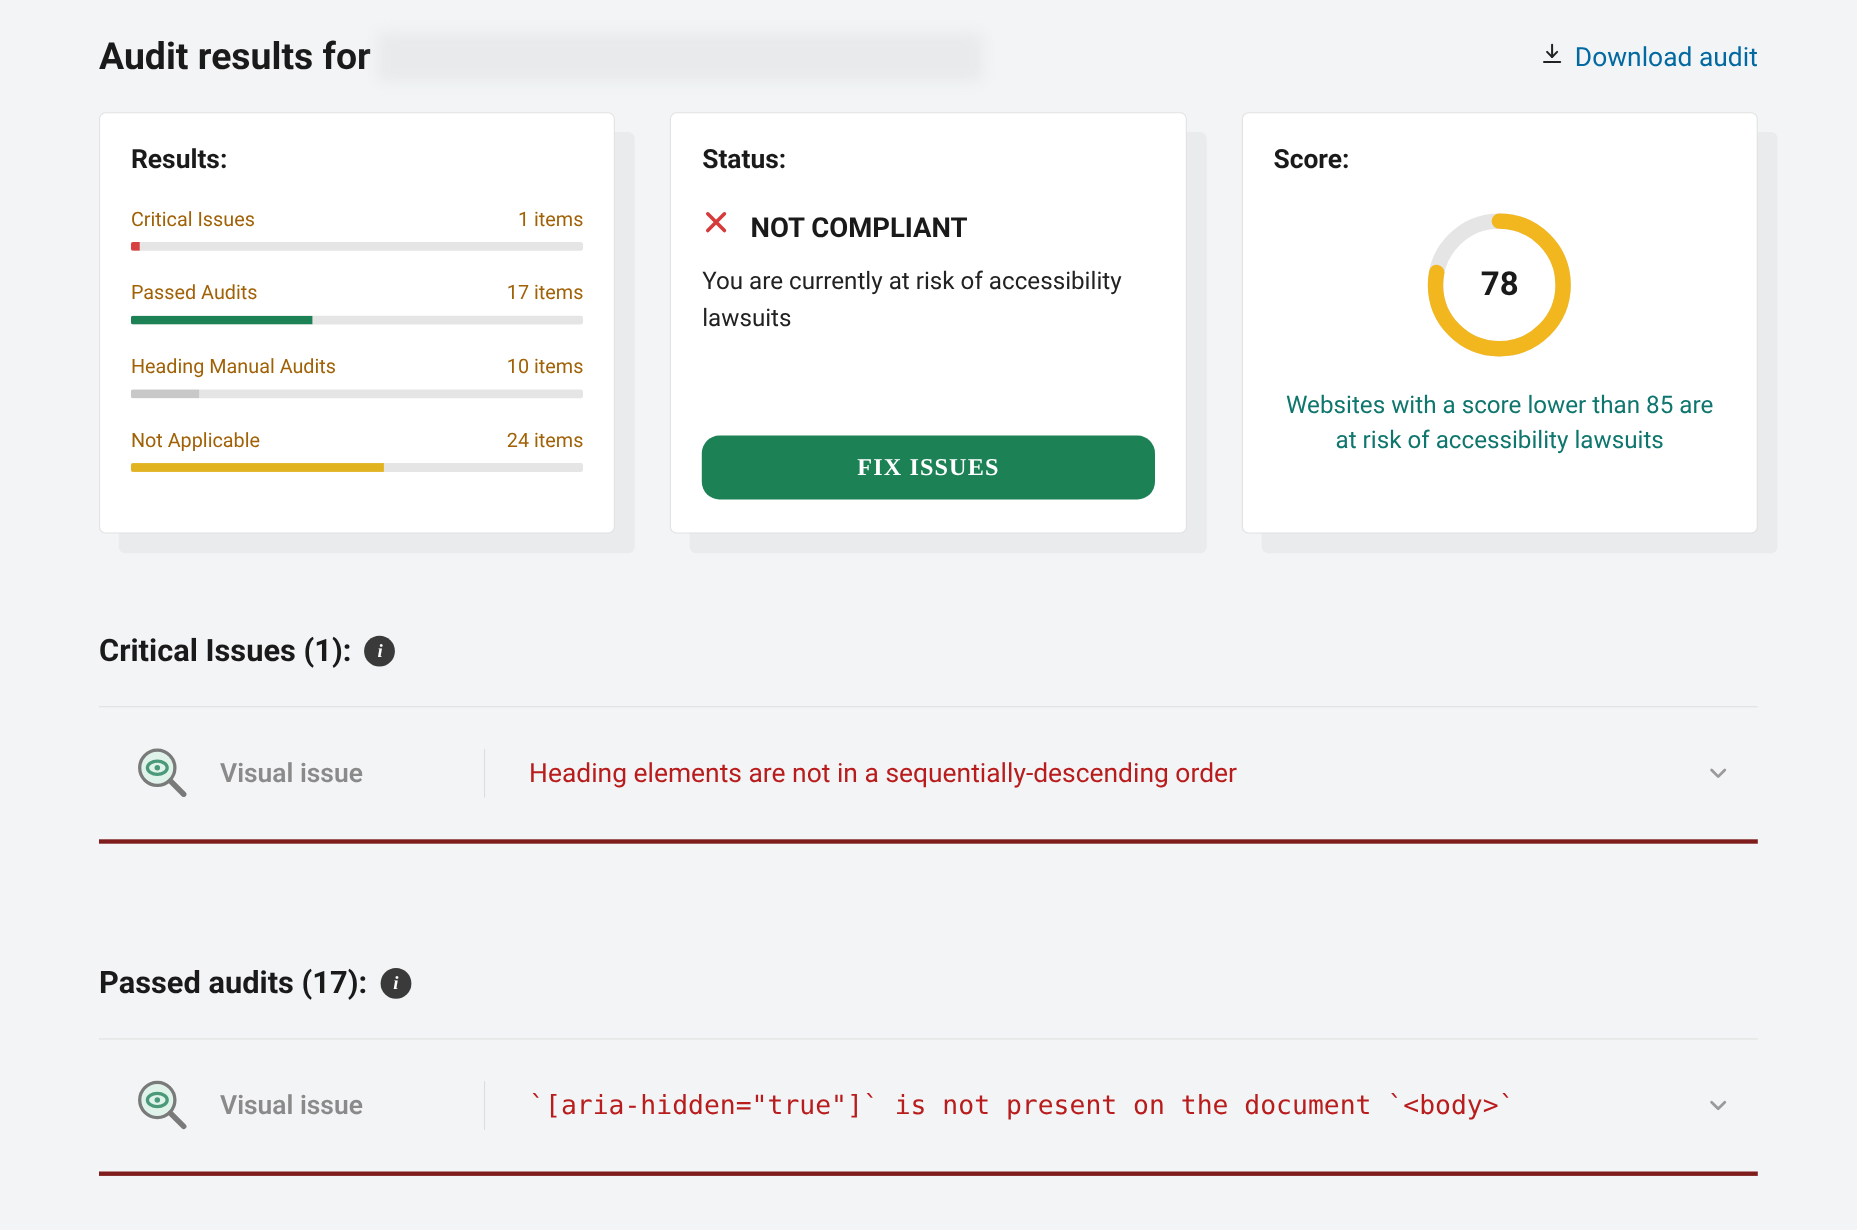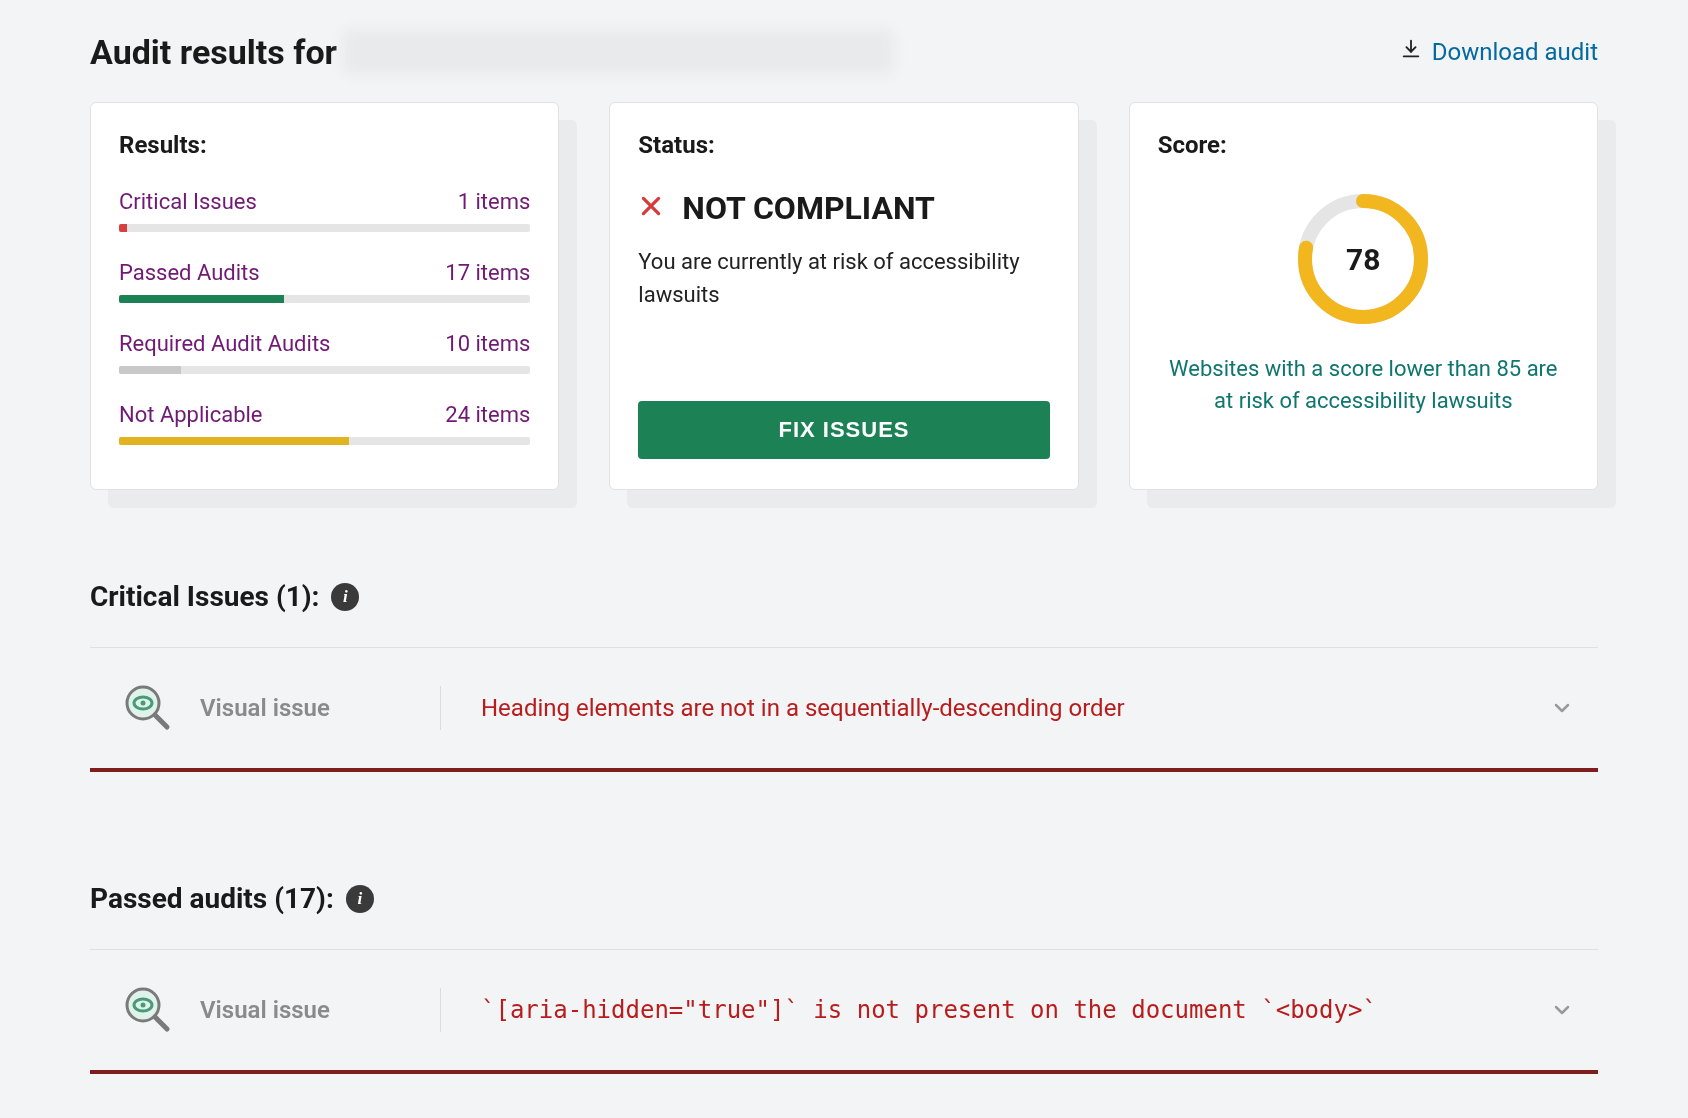--- a/index.html
+++ b/index.html
@@ -69,62 +69,63 @@
   }
 
   
   .result-row {
     margin-bottom: 28px;
   }
   .result-row:last-child { margin-bottom: 0; }
   .result-line {
     display: flex;
     justify-content: space-between;
-    font-size: 22px;
-    color: #701a75;
+    font-size: 18px;
+    color: #a16207;
     margin-bottom: 10px;
   }
   .bar-track {
     width: 100%;
     height: 8px;
     background: #e5e5e5;
     border-radius: 2px;
     overflow: hidden;
   }
   .bar-fill {
     height: 100%;
   }
 
   
   .status-line {
     display: flex;
     align-items: flex-end;
     gap: 18px;
-    font-size: 32px;
+    font-size: 25px;
     font-weight: 700;
     margin-bottom: 18px;
   }
   .status-line svg { width: 26px; height: 26px; }
   .status-desc {
     font-size: 22px;
     color: #222;
     line-height: 1.5;
   }
   .fix-button {
     margin-top: 90px;
     width: 100%;
     background: #1c8255;
     color: #fff;
     border: none;
-    border-radius: 4px;
+    border-radius: 16px;
     padding: 16px 12px;
     font-size: 22px;
     font-weight: 700;
     letter-spacing: 1px;
     cursor: pointer;
+    font-family: Liberation Serif, serif;
   }
 
   
   .score-card { text-align: center; }
   .donut-wrap {
     display: flex;
     justify-content: center;
     margin-bottom: 24px;
     margin-top: 4px;
   }
@@ -258,21 +259,21 @@
           <span>Passed Audits</span>
           <span>17 items</span>
         </div>
         <div class="bar-track">
             <div class="bar-fill" style="width:40%;background:#1c8255;"></div>
           </div>
       </div>
 
       <div class="result-row">
         <div class="result-line">
-          <span>Required Audit Audits</span>
+          <span>Heading Manual Audits</span>
           <span>10 items</span>
         </div>
         <div class="bar-track">
             <div class="bar-fill" style="width:15%;background:#c8c8c8;"></div>
           </div>
       </div>
 
       <div class="result-row">
         <div class="result-line">
           <span>Not Applicable</span>

